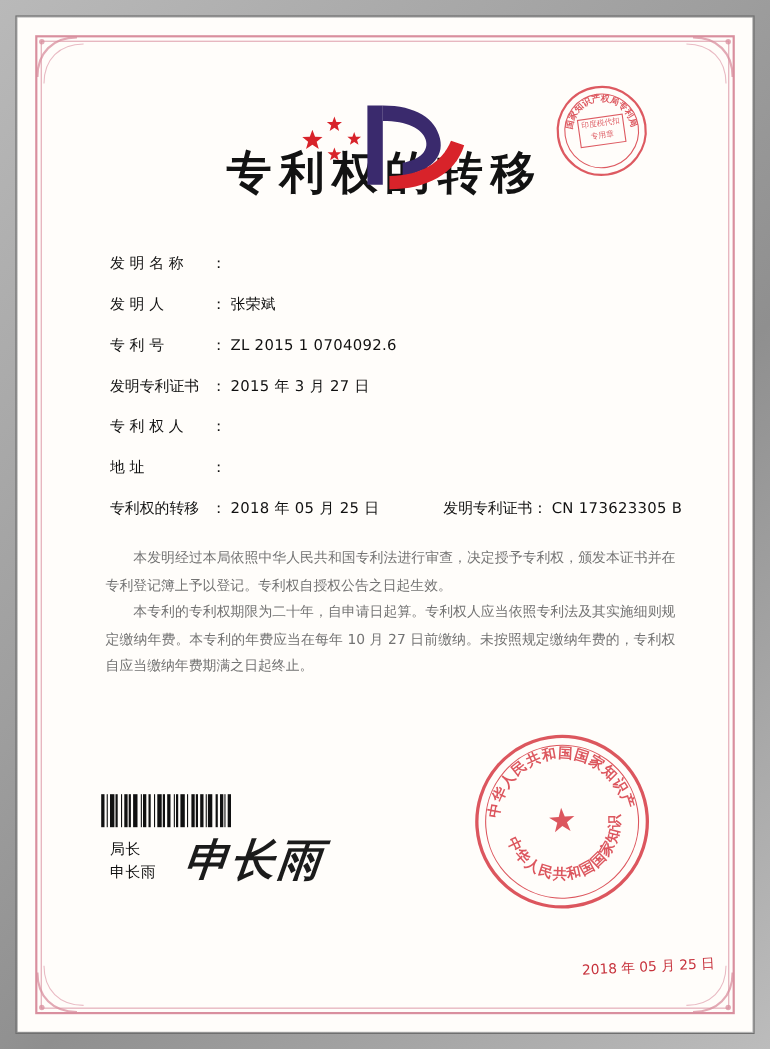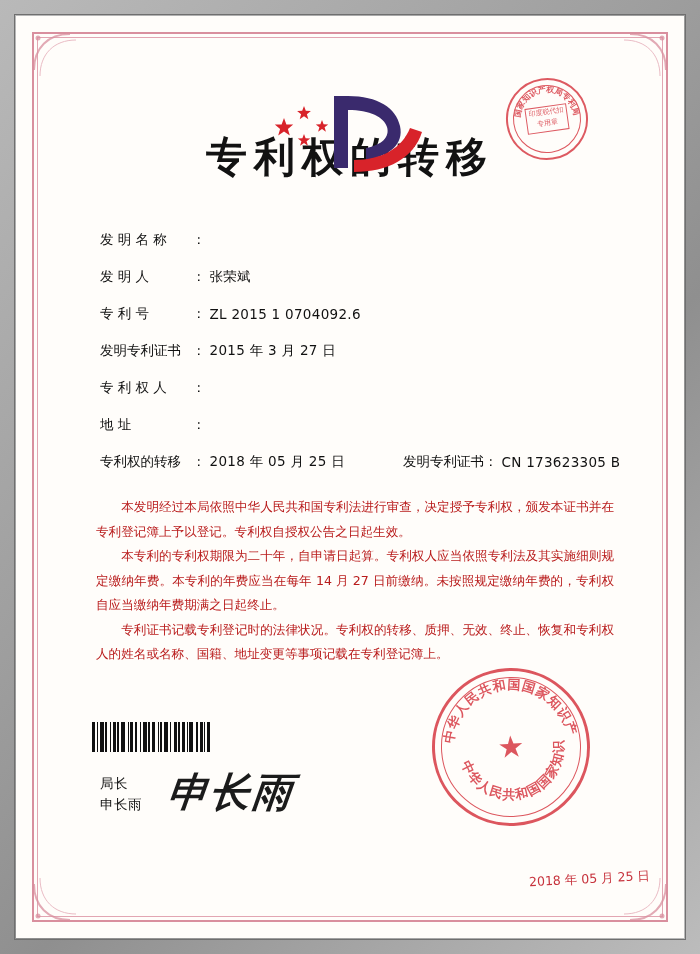--- a/index.html
+++ b/index.html
@@ -138,21 +138,21 @@
     white-space: nowrap;
   }
 
   
   .paragraphs {
     margin-top: 24px;
     padding-left: 40px;
     padding-right: 30px;
     font-size: 12.6px;
     line-height: 1.95;
-    color: #b91c1c;
+    color: #737373;
     text-align: justify;
   }
   .paragraphs p {
     margin: 0 0 0 0;
     text-indent: 2em;
   }
 
   
   .barcode {
     position: absolute;
@@ -167,21 +167,21 @@
   .barcode i {
     display: block;
     background: #111;
     height: 100%;
   }
 
   
   .sign-block {
     position: absolute;
     left: 44px;
-    bottom: 82px;
+    bottom: 93px;
     display: flex;
     align-items: flex-start;
   }
   .sign-labels {
     font-size: 13.5px;
     line-height: 1.55;
     color: #111;
     letter-spacing: .5px;
   }
   .sign-script {
@@ -403,22 +403,21 @@
           <span class="field-value">2018 年 05 月 25 日</span>
           <span class="second-label">发明专利证书</span>
           <span class="field-colon">：</span>
           <span class="field-value">CN 173623305 B</span>
         </div>
 
       </div>
 
       <div class="paragraphs">
         <p>本发明经过本局依照中华人民共和国专利法进行审查，决定授予专利权，颁发本证书并在专利登记簿上予以登记。专利权自授权公告之日起生效。</p>
-        <p>本专利的专利权期限为二十年，自申请日起算。专利权人应当依照专利法及其实施细则规定缴纳年费。本专利的年费应当在每年 14 月 27 日前缴纳。未按照规定缴纳年费的，专利权自应当缴纳年费期满之日起终止。</p>
-        <p>专利证书记载专利登记时的法律状况。专利权的转移、质押、无效、终止、恢复和专利权人的姓名或名称、国籍、地址变更等事项记载在专利登记簿上。</p>
+        <p>本专利的专利权期限为二十年，自申请日起算。专利权人应当依照专利法及其实施细则规定缴纳年费。本专利的年费应当在每年 10 月 27 日前缴纳。未按照规定缴纳年费的，专利权自应当缴纳年费期满之日起终止。</p>
       </div>
 
       <div class="barcode">
         <i style="width:3px"></i>
           <i style="width:2px;background:transparent"></i>
         <i style="width:1px"></i>
           <i style="width:2px;background:transparent"></i>
         <i style="width:4px"></i>
           <i style="width:1px;background:transparent"></i>
         <i style="width:2px"></i>

